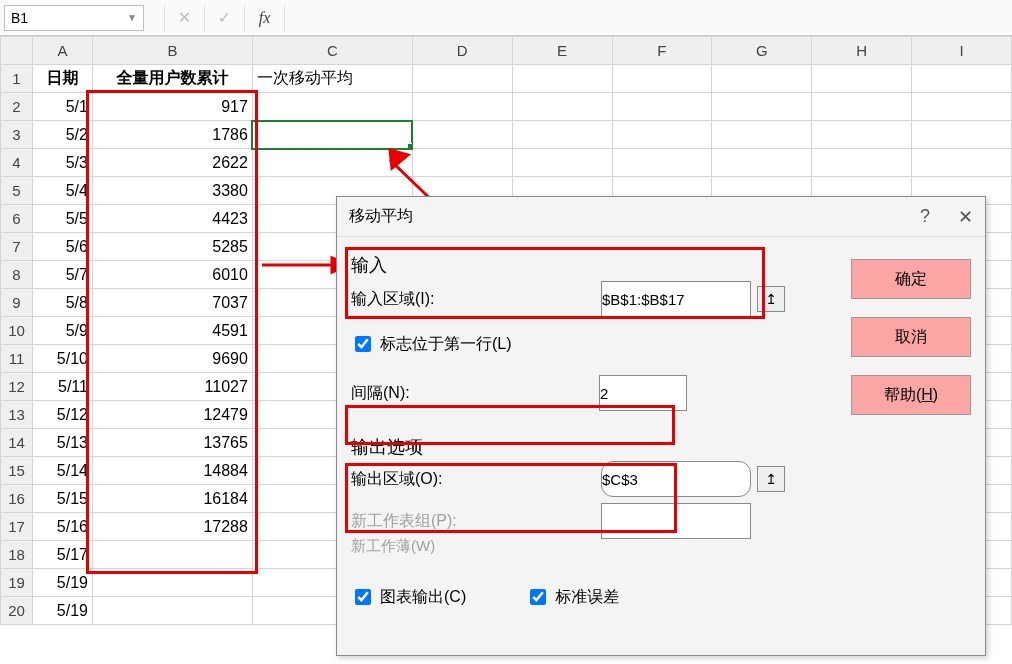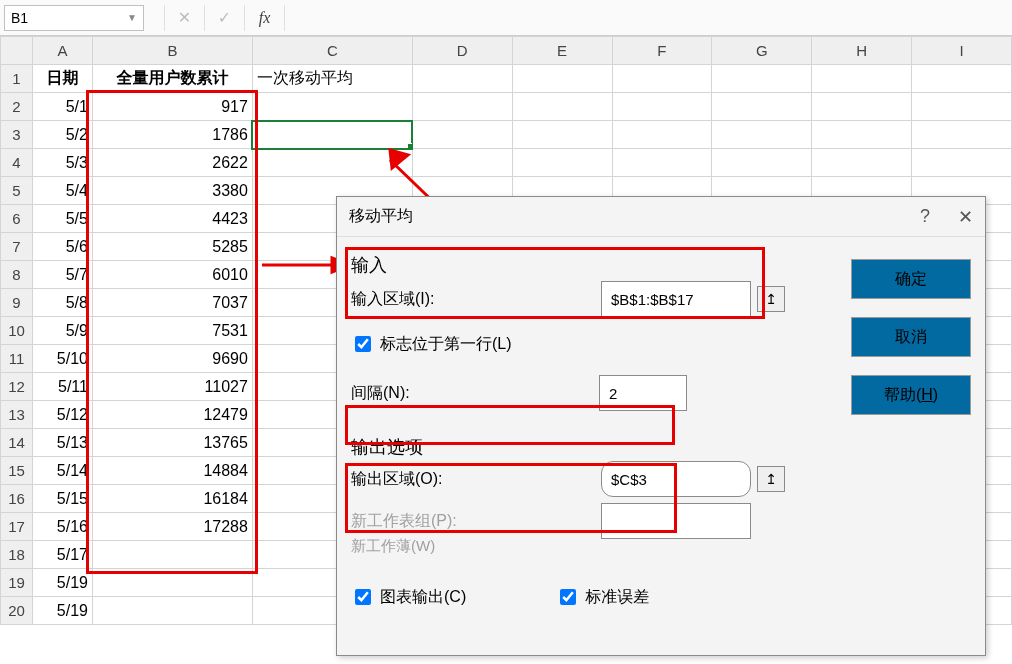--- a/index.html
+++ b/index.html
@@ -39,24 +39,24 @@
   .arrow1 { position: absolute; stroke: #e60000; stroke-width: 3; fill: #e60000; }
 
   
   .dialog { position: absolute; left: 336px; top: 196px; width: 650px; height: 460px; background: #f4f4f4; border: 1px solid #8a8a8a; box-shadow: 2px 2px 6px rgba(0,0,0,.2); }
   .dlg-title { display: flex; align-items: center; justify-content: space-between; height: 40px; padding: 0 12px; border-bottom: 1px solid #ddd; }
   .dlg-title .t { font-size: 16px; }
   .dlg-title .ctrls { display: flex; gap: 28px; align-items: center; }
   .dlg-body { display: flex; padding: 10px 14px 0 14px; height: calc(100% - 40px); }
   .dlg-left { flex: 1; position: relative; }
   .dlg-right { width: 130px; display: flex; flex-direction: column; gap: 18px; padding-top: 12px; padding-left: 10px; }
-  .btn { height: 40px; border: 1px solid #9a9a9a; background: #0369a1; display: flex; align-items: center; justify-content: center; font-size: 16px; }
+  .btn { height: 40px; border: 1px solid #9a9a9a; background: #fca5a5; display: flex; align-items: center; justify-content: center; font-size: 16px; }
   .field { display: flex; align-items: center; height: 32px; }
   .field .lab { width: 250px; font-size: 16px; }
-  .field input[type=text] { height: 36px; font-size: 15px; padding: 0 9px; border: 1px solid #8a8a8a; background: #fff; }
+  .field input[type=text] { height: 36px; font-size: 15px; padding: 0 0; border: 1px solid #8a8a8a; background: #fff; }
   .pickbtn { width: 28px; height: 26px; margin-left: 6px; border: 1px solid #8a8a8a; background: #efefef; display: inline-flex; align-items: center; justify-content: center; font-size: 14px; }
   .chk { display: inline-flex; align-items: center; gap: 6px; font-size: 16px; }
   .chk input { width: 16px; height: 16px; }
   .section-lab { font-size: 18px; margin: 4px 0; }
   .disabled { color: #a0a0a0; }
   .u { text-decoration: underline; }
 
   
   .redboxD { position: absolute; border: 3px solid #e60000; pointer-events: none; }
 </style>
@@ -212,21 +212,21 @@
           <td></td>
           <td></td>
           <td></td>
           <td></td>
           <td></td>
           <td></td>
   </tr>
   <tr>
           <th class="rowh">10</th>
     <td class="num">5/9</td>
-    <td class="num">7531</td>
+    <td class="num">4591</td>
     <td></td>
           <td></td>
           <td></td>
           <td></td>
           <td></td>
           <td></td>
           <td></td>
   </tr>
   <tr>
           <th class="rowh">11</th>
@@ -405,21 +405,21 @@
           </span>
       </div>
 
       <div class="field disabled" style="margin-top:10px;">
         <span class="lab">新工作表组(P):</span>
         <input type="text" style="width: 150px;" disabled="">
       </div>
       <div class="disabled" style="margin-top:0;">新工作薄(W)</div>
 
       <div style="height:30px"></div>
-      <div style="display:flex; gap:90px;">
+      <div style="display:flex; gap:60px;">
         <label class="chk">
           <input type="checkbox" checked="" style="">
           <span>图表输出(C)</span>
         </label>
         <label class="chk">
           <input type="checkbox" checked="" style="">
           <span>标准误差</span>
         </label>
       </div>
 

